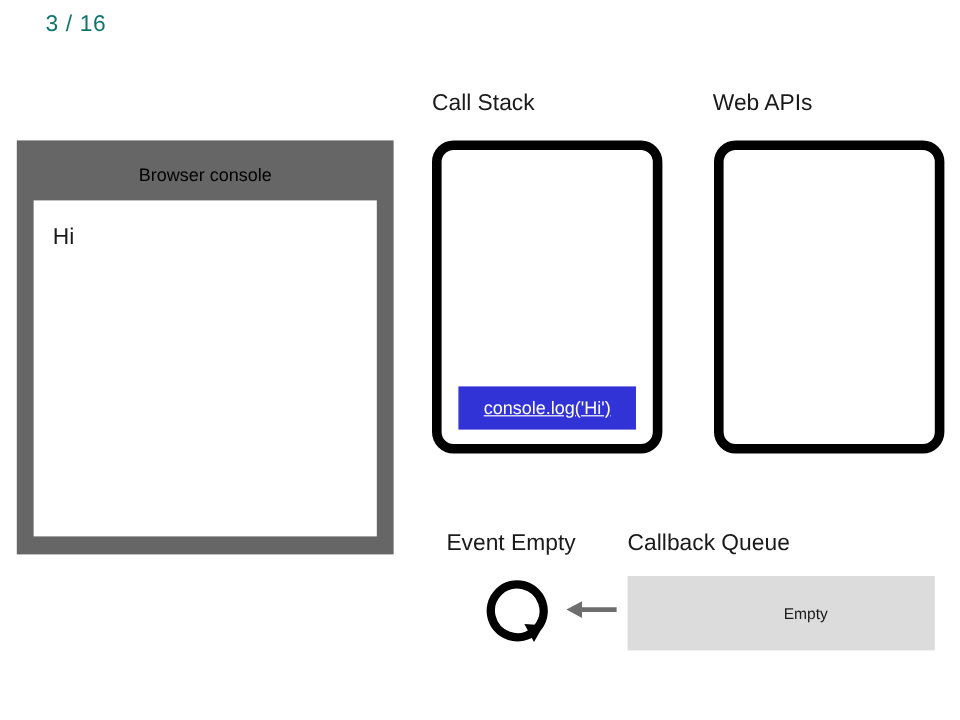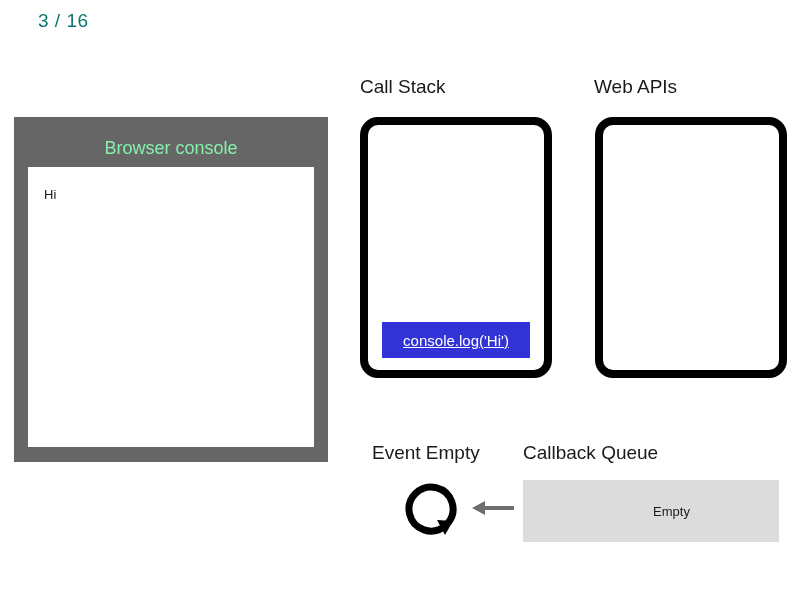--- a/index.html
+++ b/index.html
@@ -34,36 +34,36 @@
     width: 314px;
     height: 345px;
     background: #666666;
   }
   #console-title {
     position: absolute;
     left: 0;
     top: 21px;
     width: 100%;
     text-align: center;
-    font-size: 18px;
-    color: #86efac;
+    font-size: 15px;
+    color: #000000;
   }
   #console-output {
     position: absolute;
     left: 14px;
     top: 50px;
     width: 286px;
     height: 280px;
     background: #ffffff;
   }
   #console-line {
     position: absolute;
     left: 16px;
     top: 20px;
-    font-size: 13px;
+    font-size: 19px;
     color: #1a1a1a;
   }
 
   
   .panel-heading {
     position: absolute;
     font-size: 19px;
     color: #1a1a1a;
     text-align: left;
     white-space: nowrap;

